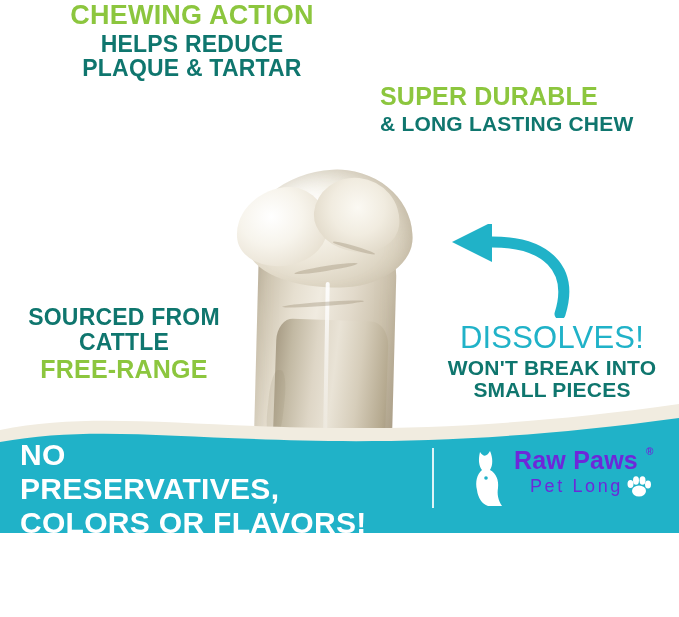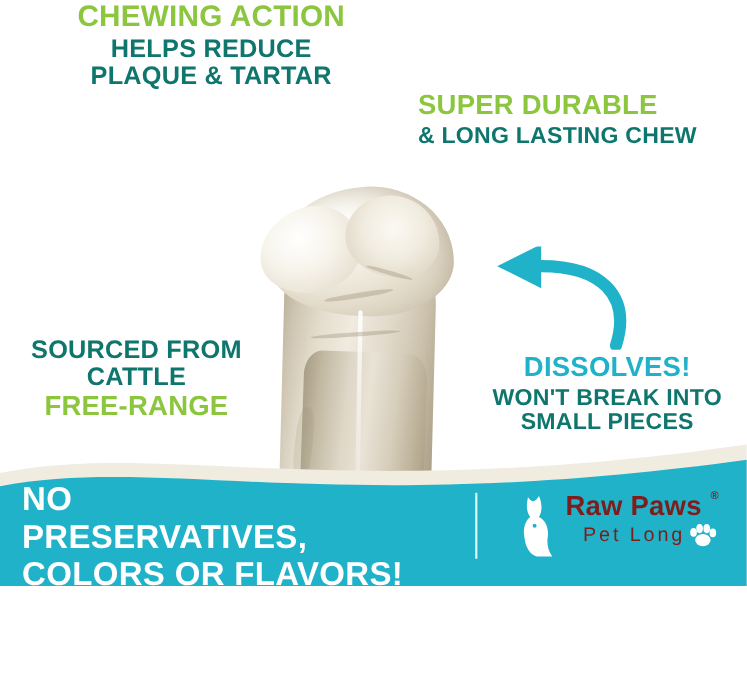--- a/index.html
+++ b/index.html
@@ -178,21 +178,21 @@
   .blk-sourced .l1 { font-size: 23px; font-weight: bold; }
   .blk-sourced .l2 { font-size: 25px; font-weight: bold; margin-top: 2px; }
   .blk-sourced .l3 { font-size: 23px; font-weight: bold; margin-top: 2px; }
 
   .blk-dissolves {
     left: 432px;
     top: 322px;
     text-align: center;
     width: 240px;
   }
-  .blk-dissolves .l1 { font-size: 25px; font-weight: bold; }
+  .blk-dissolves .l1 { font-size: 31px; font-weight: normal; }
   .blk-dissolves .l2 { font-size: 21px; font-weight: bold; margin-top: 3px; }
   .blk-dissolves .l3 { font-size: 21px; font-weight: bold; margin-top: 1px; }
 
   .arrow-curved {
     position: absolute;
     left: 440px;
     top: 224px;
     width: 140px;
     height: 94px;
   }
@@ -229,21 +229,21 @@
     width: 2px;
     height: 60px;
     background: rgba(255,255,255,0.85);
   }
   .logo {
     position: absolute;
     left: 466px;
     top: 46px;
     width: 200px;
     height: 74px;
-    color: #7f1d1d;
+    color: #6d28d9;
   }
   .logo-name {
     position: absolute;
     left: 48px;
     top: 4px;
     font-size: 25px;
     font-weight: bold;
     letter-spacing: 0.2px;
     white-space: nowrap;
   }

